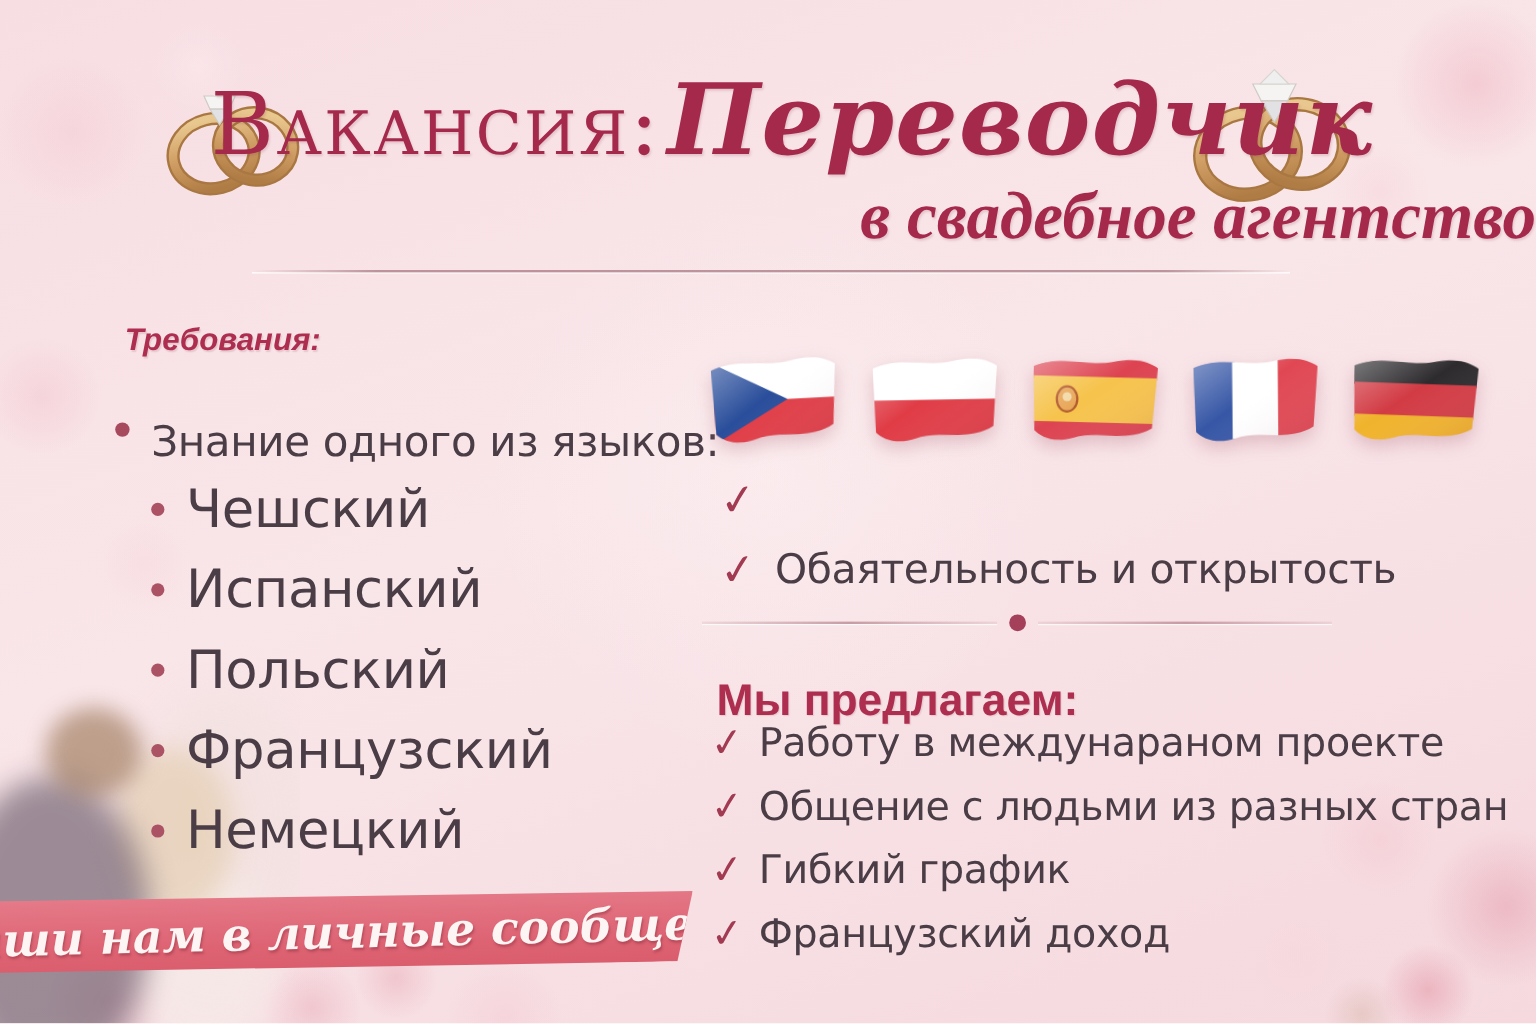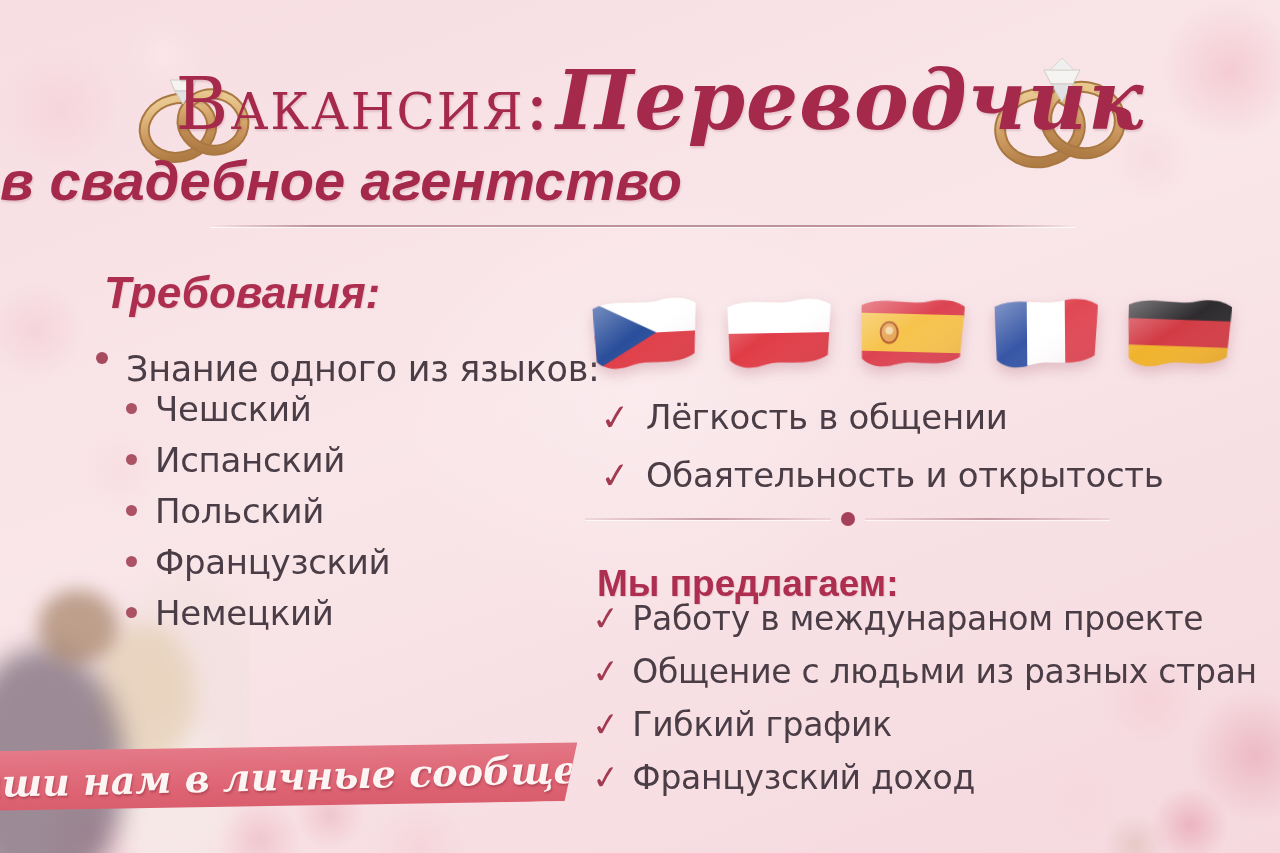--- a/index.html
+++ b/index.html
@@ -44,44 +44,44 @@
     font-family:"DejaVu Serif", serif; font-variant:small-caps;
     font-size:72px; color:#a5294b; letter-spacing:2px;
     text-shadow:1px 2px 2px rgba(130,50,70,.18);
   }
   .title .script{
     font-family:"DejaVu Serif", serif; font-style:italic; font-weight:bold;
     font-size:82px; color:#a5294b; letter-spacing:1px;
     text-shadow:1px 2px 2px rgba(130,50,70,.18);
   }
   .subtitle{
-    position:absolute; left:0; top:148px; width:1280px; text-align:left;
-    font-family:Liberation Sans, sans-serif; font-style:italic; font-weight:bold;
+    position:absolute; left:0; top:148px; width:1280px; text-align:right;
+    font-family:Liberation Serif, serif; font-style:italic; font-weight:bold;
     font-size:56px; color:#a5294b; text-shadow:1px 2px 2px rgba(130,50,70,.18);
   }
   .header-divider{
     position:absolute; left:210px; top:225px; width:865px; height:2px;
     background:linear-gradient(to right, rgba(140,80,95,0), rgba(140,80,95,.55) 12%, rgba(140,80,95,.55) 88%, rgba(140,80,95,0));
     box-shadow:0 1px 0 rgba(255,255,255,.8);
   }
   .rings{position:absolute;}
   .rings.left{left:134px; top:64px; width:120px; height:102px;}
   .rings.right{left:988px; top:50px; width:142px; height:122px;}
 
   
   .req-heading{
     position:absolute; left:104px; top:268px;
     font-family:"Liberation Sans", sans-serif; font-style:italic; font-weight:bold;
-    font-size:44px; color:#ad2e4f; text-shadow:1px 1px 1px rgba(130,50,70,.15);
+    font-size:26px; color:#ad2e4f; text-shadow:1px 1px 1px rgba(130,50,70,.15);
   }
   .req-main{position:absolute; left:96px; top:327px; display:flex; align-items:center;}
   .req-main .bullet{width:12px; height:12px; border-radius:50%; background:#a84a5e; margin-right:18px;}
   .req-main .txt{font-size:35px; color:#4a3d46; letter-spacing:-.3px;margin-top:22px;}
   .lang-list{position:absolute; left:126px; top:383px; list-style:none; margin:0; padding:0;}
-  .lang-list li{display:flex; align-items:center; height:51px; font-size:34px; color:#4a3d46; letter-spacing:-.3px;}
+  .lang-list li{display:flex; align-items:center; height:51px; font-size:44px; color:#4a3d46; letter-spacing:-.3px;margin-top:16px;}
   .lang-list .bullet{width:11px; height:11px; border-radius:50%; background:#ab5265; margin-right:18px; flex:0 0 auto;}
 
   
   .flags-row{position:absolute; left:588px; top:292px; width:648px; display:flex; justify-content:space-between; align-items:center;}
   .flag{width:114px; height:84px; filter:drop-shadow(0 6px 7px rgba(175,110,122,.35));}
   .flag svg{width:100%; height:100%;}
   .rot-a{transform:rotate(-3deg);} .rot-b{transform:rotate(-1deg);} .rot-c{transform:rotate(1.5deg);} .rot-d{transform:rotate(-.5deg);} .rot-e{transform:rotate(2deg);}
 
   .quality-list{position:absolute; left:600px; top:388px; list-style:none; margin:0; padding:0;}
   .quality-list li{display:flex; align-items:center; height:58px; font-size:34px; color:#4a3d46; letter-spacing:-.3px;}
@@ -256,21 +256,20 @@
           <rect x="0" y="56" width="120" height="30" fill="#f0b32c"></rect>
           <rect x="0" y="0" width="120" height="86" fill="url(#shade)"></rect>
         </g>
       </svg>
     </div>
   </div>
 
   <ul class="quality-list">
     <li>
         <span class="check">✓</span>
-        <span>Лёгкость в общении</span>
       </li>
     <li>
         <span class="check">✓</span>
         <span>Обаятельность и открытость</span>
       </li>
   </ul>
 
   <div class="dot-divider">
     <span class="line"></span>
     <span class="dot"></span>

